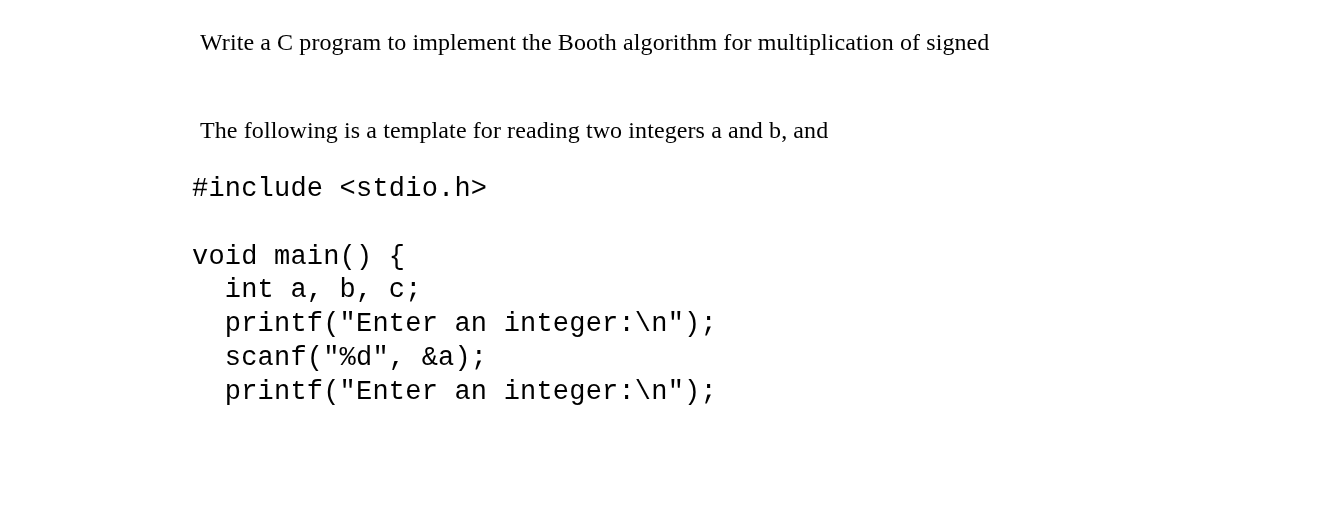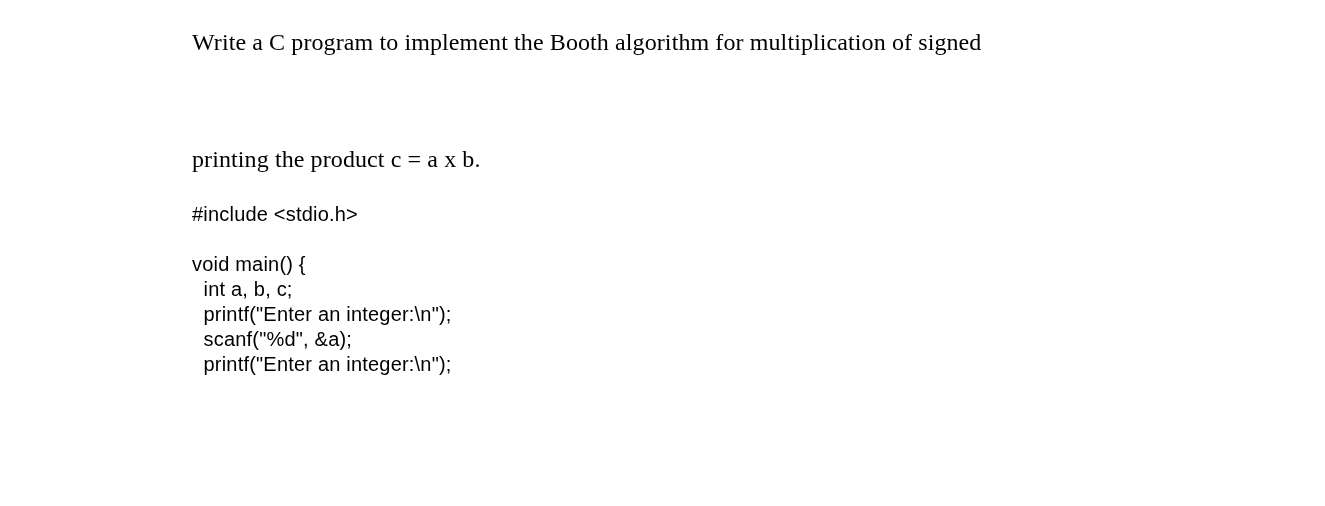--- a/index.html
+++ b/index.html
@@ -11,42 +11,41 @@
       height: 506px;
       box-sizing: border-box;
     }
     .page {
       padding: 28px 180px 0 192px;
     }
     .prose {
       font-size: 24px;
       line-height: 1.22;
       color: #000000;
-      margin: 0 0 28px 0;
+      margin: 0 0 28px 8px;
       letter-spacing: 0.1px;
     }
     .code-block {
-      font-family: Liberation Sans, sans-serif;
-      font-size: 20px;
+      font-family: Liberation Mono, monospace;
+      font-size: 27px;
       line-height: 1.25;
       color: #000000;
       white-space: pre;
       letter-spacing: 0.2px;
     }
   </style>
 </head>
 <body>
 
 <div class="page">
   <p class="prose">
     <span>Write a C program to implement the Booth algorithm for multiplication of signed</span><br>
     <br>
     <br>
-    <br>
-    <span>printing the product c = a x b.</span>
+    <span>The following is a template for reading two integers a and b, and</span><br>
   </p>
 
   <div class="code-block"><span>#include &lt;stdio.h&gt;</span>
 <span></span>
 <span>void main() {</span>
 <span>  int a, b, c;</span>
 <span>  printf("Enter an integer:\n");</span>
 <span>  scanf("%d", &amp;a);</span>
 <span>  printf("Enter an integer:\n");</span></div>
 </div>

